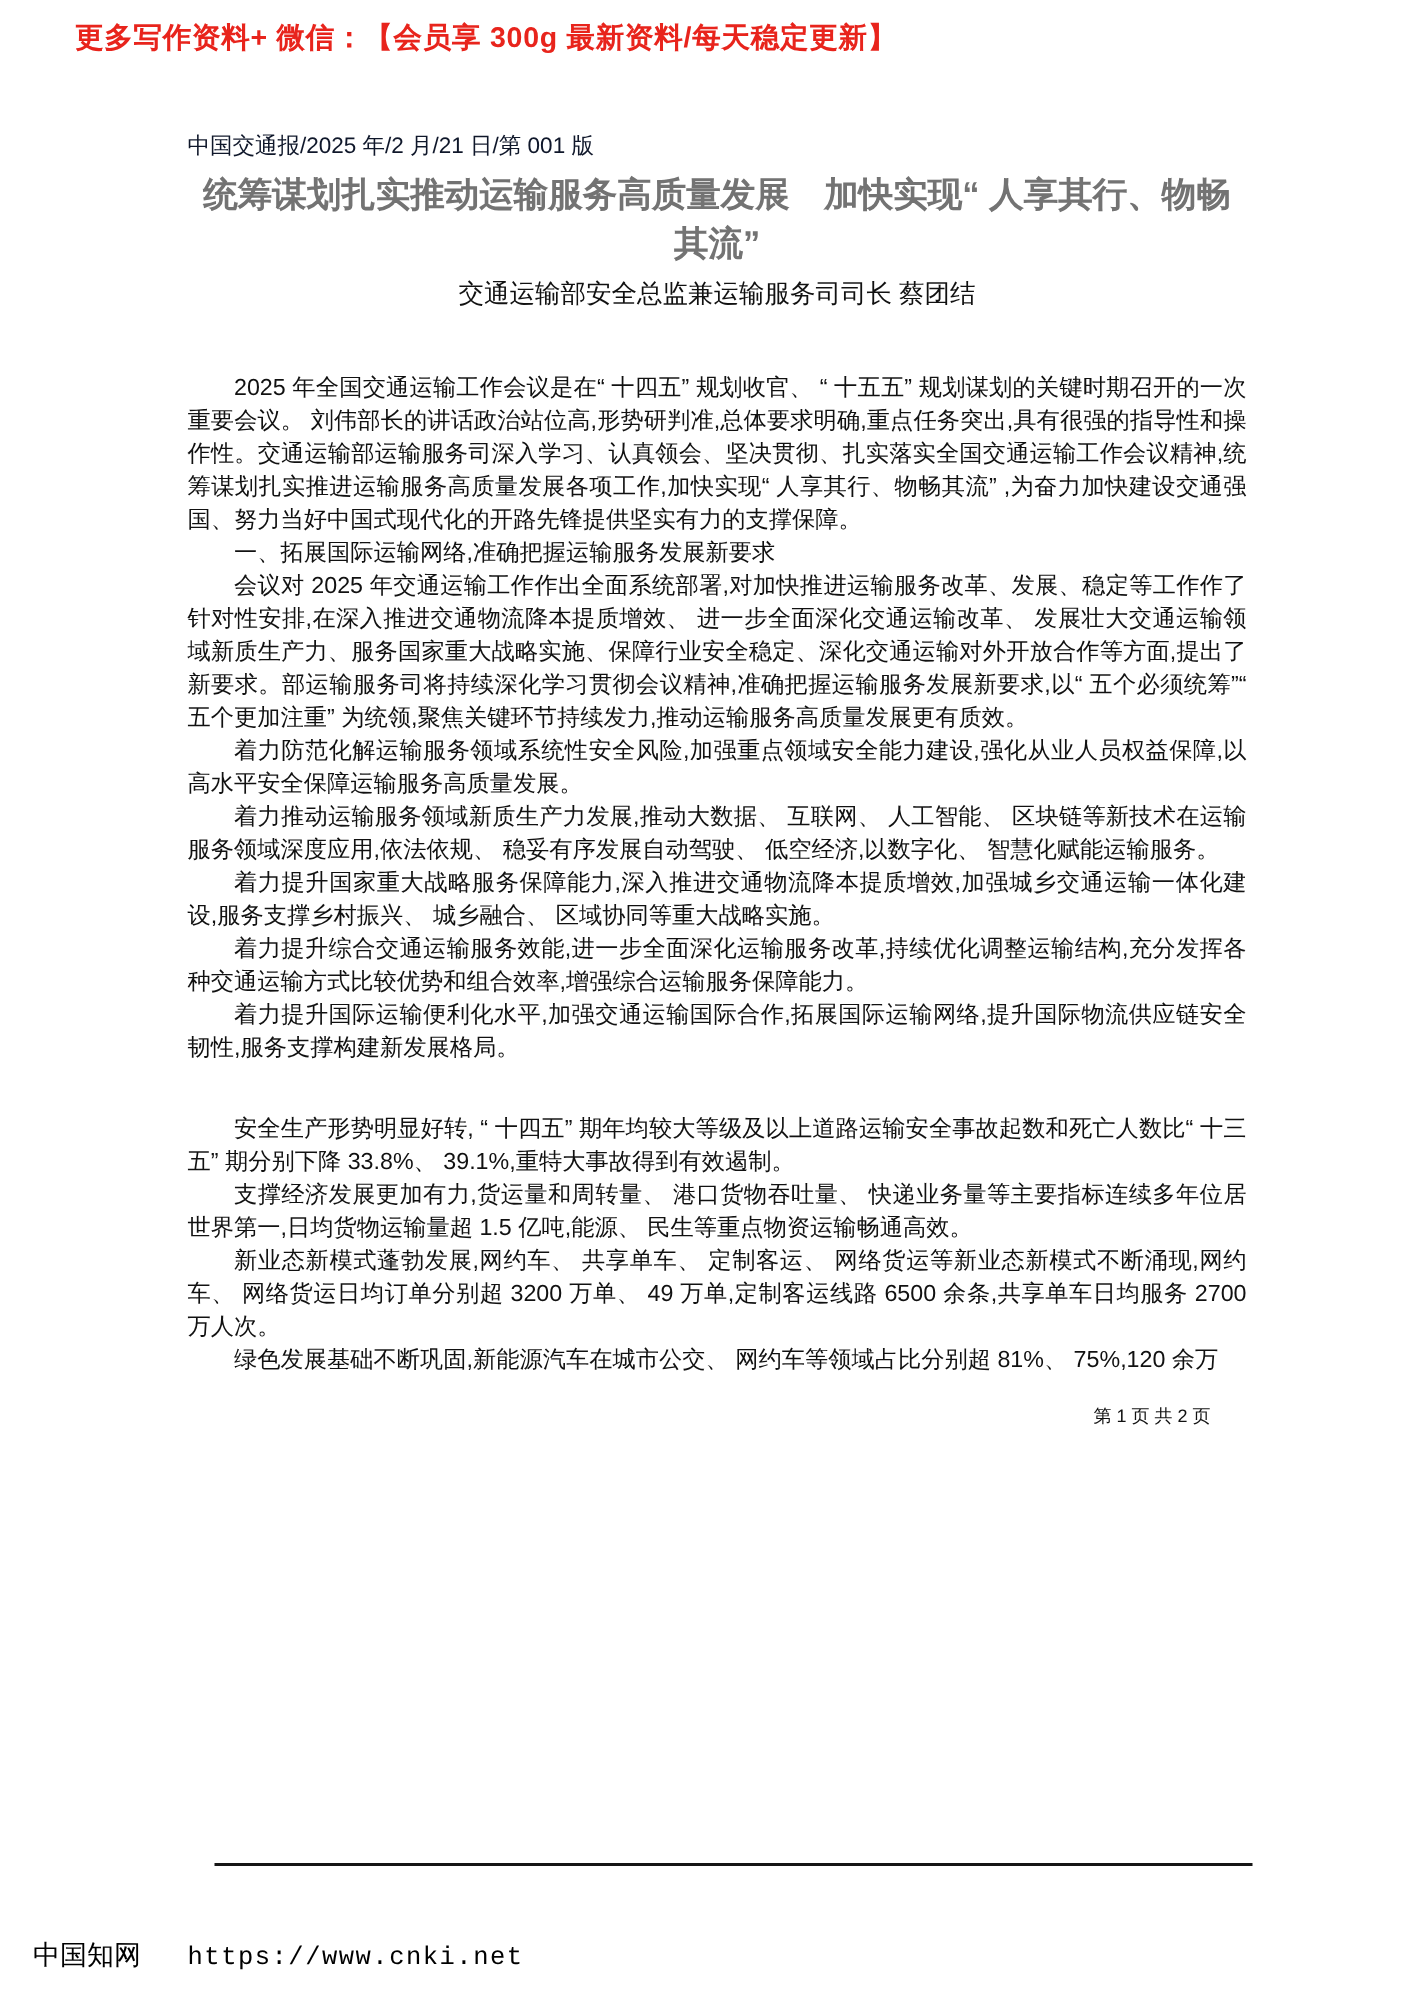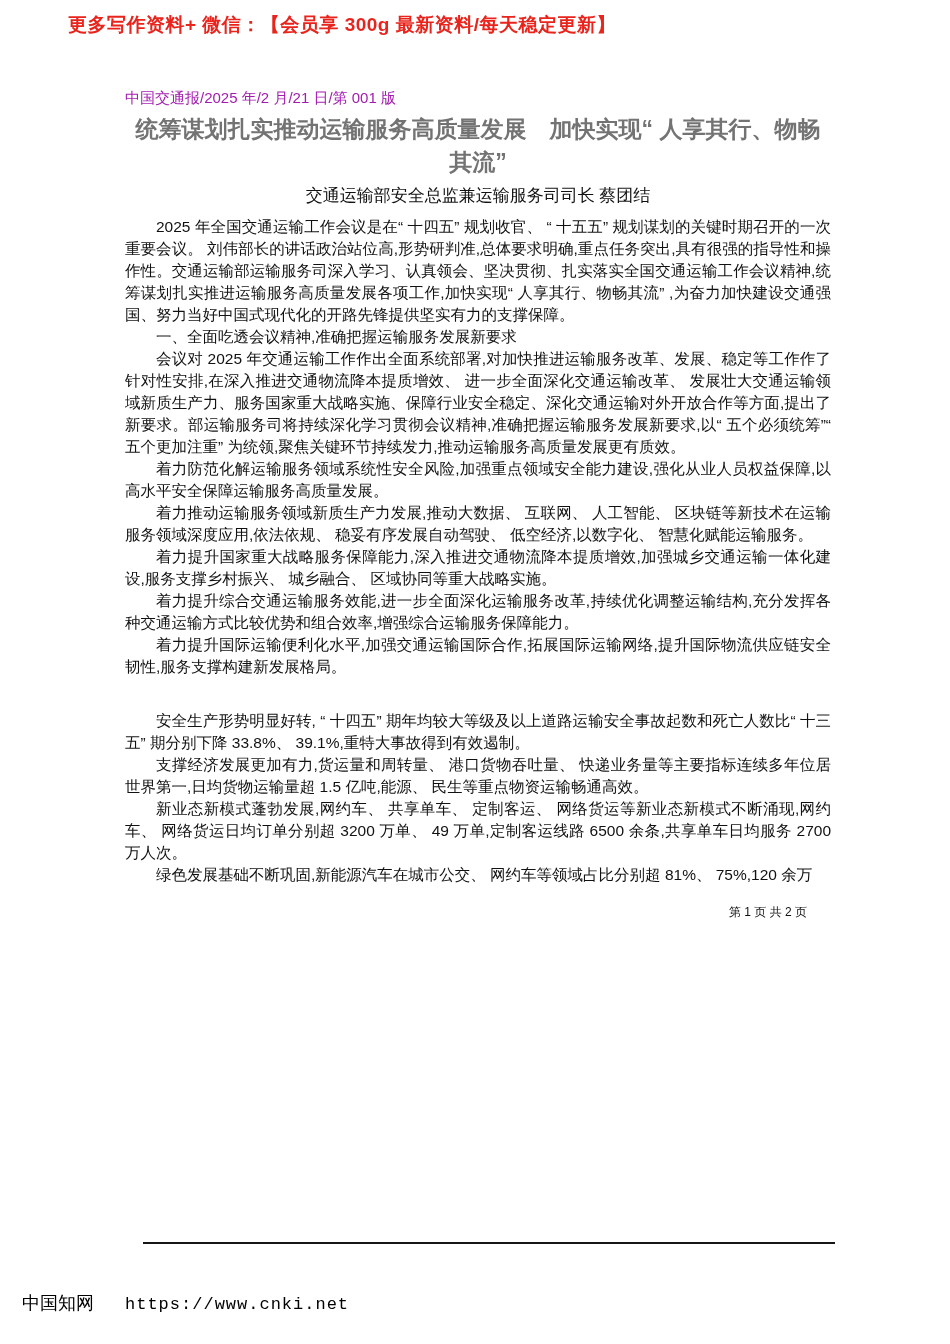--- a/index.html
+++ b/index.html
@@ -11,55 +11,55 @@
     height: 1344px;
     background: #ffffff;
     position: relative;
     font-family: "Liberation Sans", "DejaVu Sans", sans-serif;
     color: #1a1a1a;
     overflow: hidden;
   }
   .promo-banner {
     position: absolute;
     top: 12px;
-    left: 68px;
+    left: 50px;
     font-size: 19px;
     font-weight: bold;
     color: #e8241c;
     letter-spacing: 0.5px;
     white-space: nowrap;
   }
   .page-content {
     position: absolute;
     left: 125px;
     top: 88px;
     width: 706px;
   }
   .source-line {
     font-size: 15px;
     line-height: 20px;
-    color: #a21caf;
+    color: #0f172a;
   }
   .doc-title {
     margin-top: 5px;
     font-size: 23px;
     font-weight: bold;
     line-height: 33px;
     text-align: center;
     color: #737373;
   }
   .doc-author {
     margin-top: 5px;
     font-size: 17px;
     line-height: 24px;
     text-align: center;
     color: #111111;
   }
   .article-body {
-    margin-top: 8px;
+    margin-top: 40px;
     font-size: 15.5px;
     line-height: 22px;
     text-align: justify;
     color: #111111;
   }
   .article-body p {
     margin: 0;
     text-indent: 2em;
   }
   .article-body p.gap-before {
@@ -105,21 +105,21 @@
 
 <div class="page-content">
   <div class="source-line">中国交通报/2025 年/2 月/21 日/第 001 版</div>
 
   <div class="doc-title">统筹谋划扎实推动运输服务高质量发展　加快实现“ 人享其行、物畅其流”</div>
 
   <div class="doc-author">交通运输部安全总监兼运输服务司司长 蔡团结</div>
 
   <div class="article-body">
       <p>2025 年全国交通运输工作会议是在“ 十四五” 规划收官、 “ 十五五” 规划谋划的关键时期召开的一次重要会议。 刘伟部长的讲话政治站位高,形势研判准,总体要求明确,重点任务突出,具有很强的指导性和操作性。交通运输部运输服务司深入学习、认真领会、坚决贯彻、扎实落实全国交通运输工作会议精神,统筹谋划扎实推进运输服务高质量发展各项工作,加快实现“ 人享其行、物畅其流” ,为奋力加快建设交通强国、努力当好中国式现代化的开路先锋提供坚实有力的支撑保障。</p>
-      <p>一、全面吃透会议精神,准确把握运输服务发展新要求</p>
+      <p>一、拓展国际运输网络,准确把握运输服务发展新要求</p>
       <p>会议对 2025 年交通运输工作作出全面系统部署,对加快推进运输服务改革、发展、稳定等工作作了针对性安排,在深入推进交通物流降本提质增效、 进一步全面深化交通运输改革、 发展壮大交通运输领域新质生产力、服务国家重大战略实施、保障行业安全稳定、深化交通运输对外开放合作等方面,提出了新要求。部运输服务司将持续深化学习贯彻会议精神,准确把握运输服务发展新要求,以“ 五个必须统筹”“ 五个更加注重” 为统领,聚焦关键环节持续发力,推动运输服务高质量发展更有质效。</p>
       <p>着力防范化解运输服务领域系统性安全风险,加强重点领域安全能力建设,强化从业人员权益保障,以高水平安全保障运输服务高质量发展。</p>
       <p>着力推动运输服务领域新质生产力发展,推动大数据、 互联网、 人工智能、 区块链等新技术在运输服务领域深度应用,依法依规、 稳妥有序发展自动驾驶、 低空经济,以数字化、 智慧化赋能运输服务。</p>
       <p>着力提升国家重大战略服务保障能力,深入推进交通物流降本提质增效,加强城乡交通运输一体化建设,服务支撑乡村振兴、 城乡融合、 区域协同等重大战略实施。</p>
       <p>着力提升综合交通运输服务效能,进一步全面深化运输服务改革,持续优化调整运输结构,充分发挥各种交通运输方式比较优势和组合效率,增强综合运输服务保障能力。</p>
       <p>着力提升国际运输便利化水平,加强交通运输国际合作,拓展国际运输网络,提升国际物流供应链安全韧性,服务支撑构建新发展格局。</p>
       <p class="gap-before">安全生产形势明显好转, “ 十四五” 期年均较大等级及以上道路运输安全事故起数和死亡人数比“ 十三五” 期分别下降 33.8%、 39.1%,重特大事故得到有效遏制。</p>
       <p>支撑经济发展更加有力,货运量和周转量、 港口货物吞吐量、 快递业务量等主要指标连续多年位居世界第一,日均货物运输量超 1.5 亿吨,能源、 民生等重点物资运输畅通高效。</p>
       <p>新业态新模式蓬勃发展,网约车、 共享单车、 定制客运、 网络货运等新业态新模式不断涌现,网约车、 网络货运日均订单分别超 3200 万单、 49 万单,定制客运线路 6500 余条,共享单车日均服务 2700 万人次。</p>
       <p>绿色发展基础不断巩固,新能源汽车在城市公交、 网约车等领域占比分别超 81%、 75%,120 余万</p>

